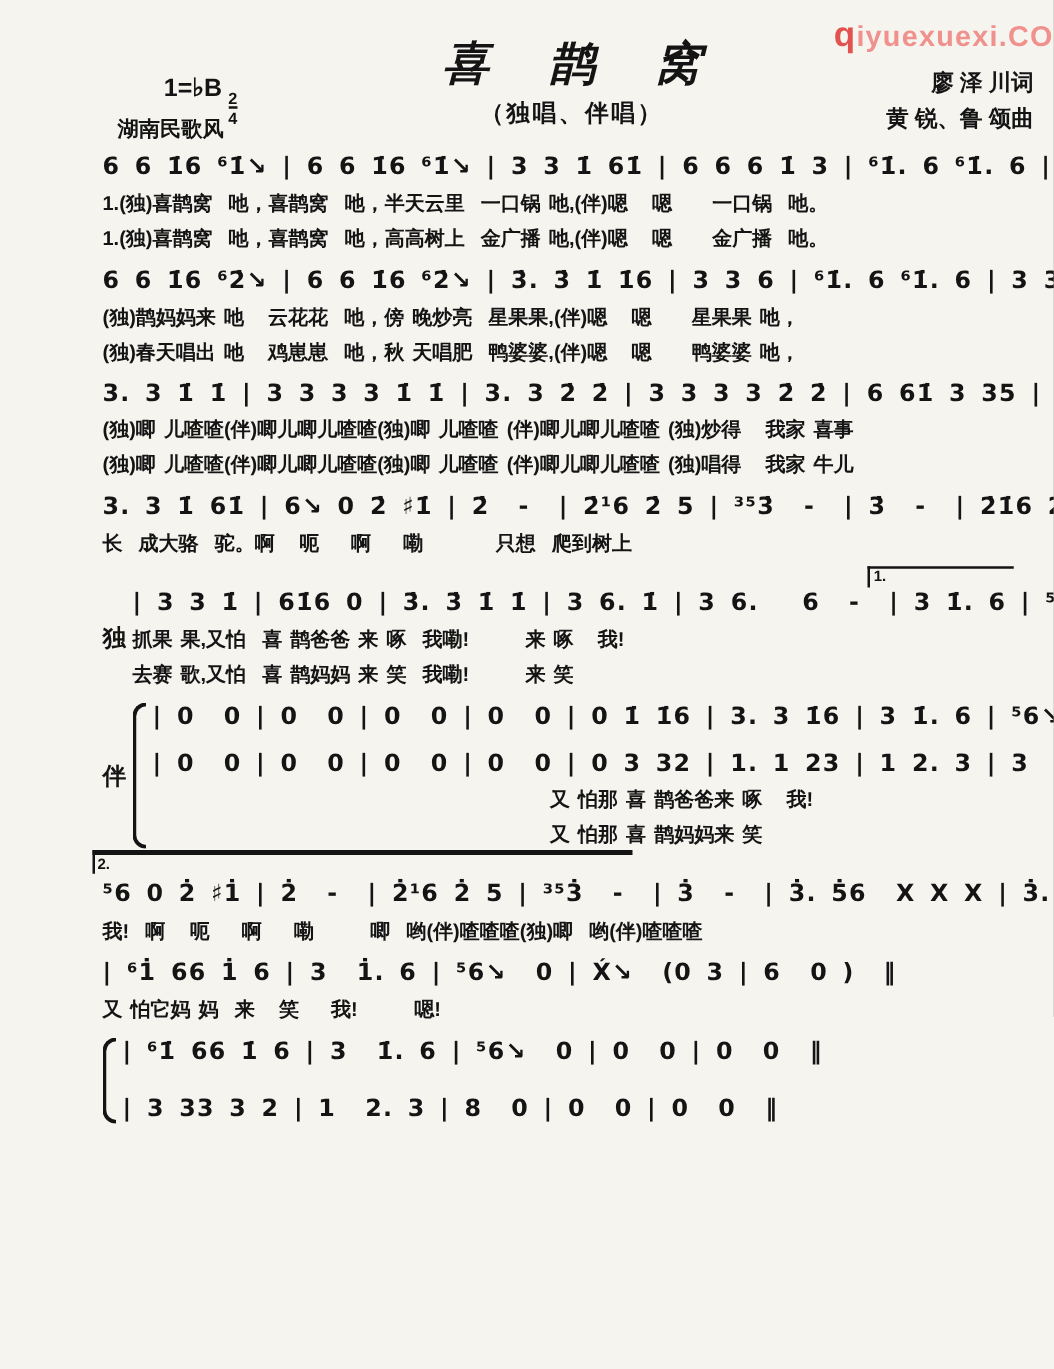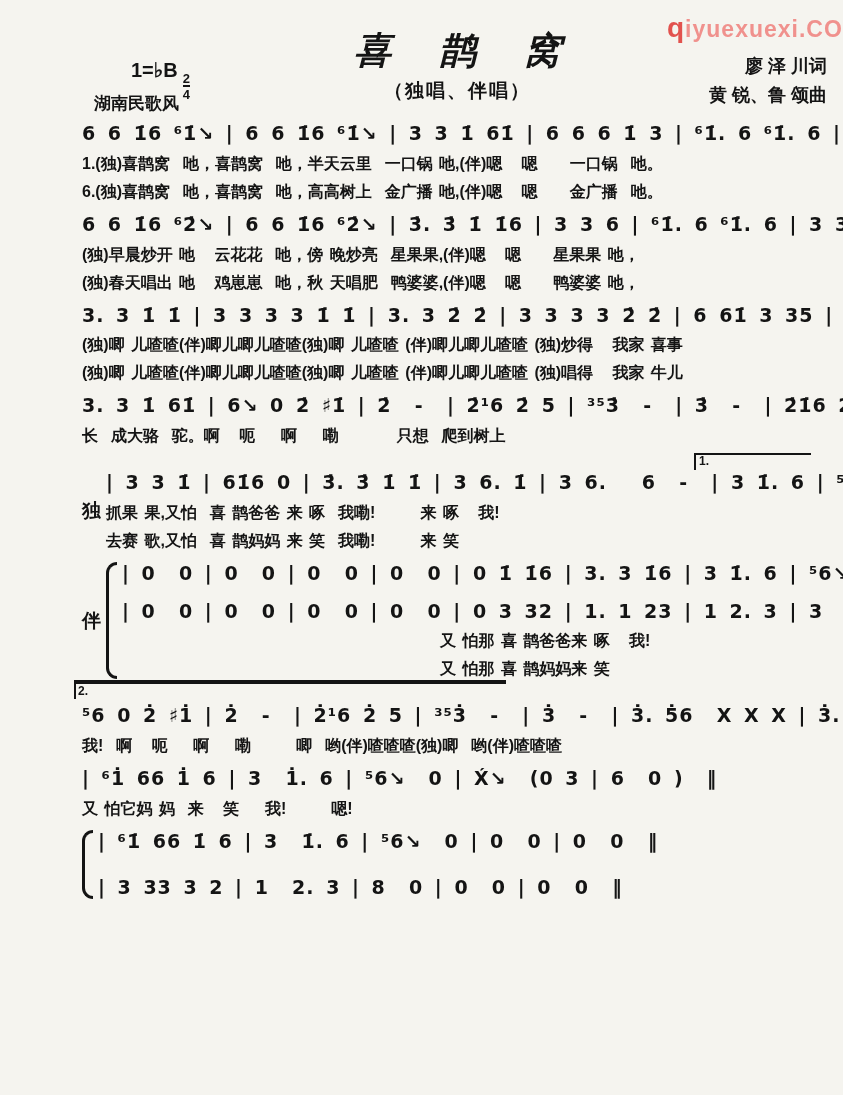--- a/index.html
+++ b/index.html
@@ -67,26 +67,26 @@
       <div>廖 泽 川词</div>
       <div>黄 锐、鲁 颂曲</div>
     </div>
   </div>
 
   <div class="score">
 
     <section class="system">
       <div class="notes">6 6 1̇6 ⁶1̇↘ | 6 6 1̇6 ⁶1̇↘ | 3 3 1̇ 61̇ | 6 6 6 1̇ 3 | ⁶1̇. 6 ⁶1̇. 6 | 6 6 6 1̇ 3 |</div>
       <div class="lyric">1.(独)喜鹊窝  吔，喜鹊窝  吔，半天云里  一口锅 吔,(伴)嗯   嗯     一口锅  吔。</div>
-      <div class="lyric">6.(独)喜鹊窝  吔，喜鹊窝  吔，高高树上  金广播 吔,(伴)嗯   嗯     金广播  吔。</div>
+      <div class="lyric">1.(独)喜鹊窝  吔，喜鹊窝  吔，高高树上  金广播 吔,(伴)嗯   嗯     金广播  吔。</div>
     </section>
 
     <section class="system">
       <div class="notes">6 6 1̇6 ⁶2̇↘ | 6 6 1̇6 ⁶2̇↘ | 3̇. 3̇ 1̇ 1̇6 | 3 3 6 | ⁶1̇. 6 ⁶1̇. 6 | 3 3 3 1̇ 6 |</div>
-      <div class="lyric">(独)早晨炒开 吔   云花花  吔，傍 晚炒亮  星果果,(伴)嗯   嗯     星果果 吔，</div>
+      <div class="lyric">(独)鹊妈妈来 吔   云花花  吔，傍 晚炒亮  星果果,(伴)嗯   嗯     星果果 吔，</div>
       <div class="lyric">(独)春天唱出 吔   鸡崽崽  吔，秋 天唱肥  鸭婆婆,(伴)嗯   嗯     鸭婆婆 吔，</div>
     </section>
 
     <section class="system">
       <div class="notes">3. 3 1̇ 1̇ | 3 3 3 3 1̇ 1̇ | 3. 3 2̇ 2̇ | 3 3 3 3 2̇ 2̇ | 6 61̇ 3 35 | 6 61̇ 3 |</div>
       <div class="lyric">(独)唧 儿喳喳(伴)唧儿唧儿喳喳(独)唧 儿喳喳 (伴)唧儿唧儿喳喳 (独)炒得   我家 喜事</div>
       <div class="lyric">(独)唧 儿喳喳(伴)唧儿唧儿喳喳(独)唧 儿喳喳 (伴)唧儿唧儿喳喳 (独)唱得   我家 牛儿</div>
     </section>
 
     <section class="system">

